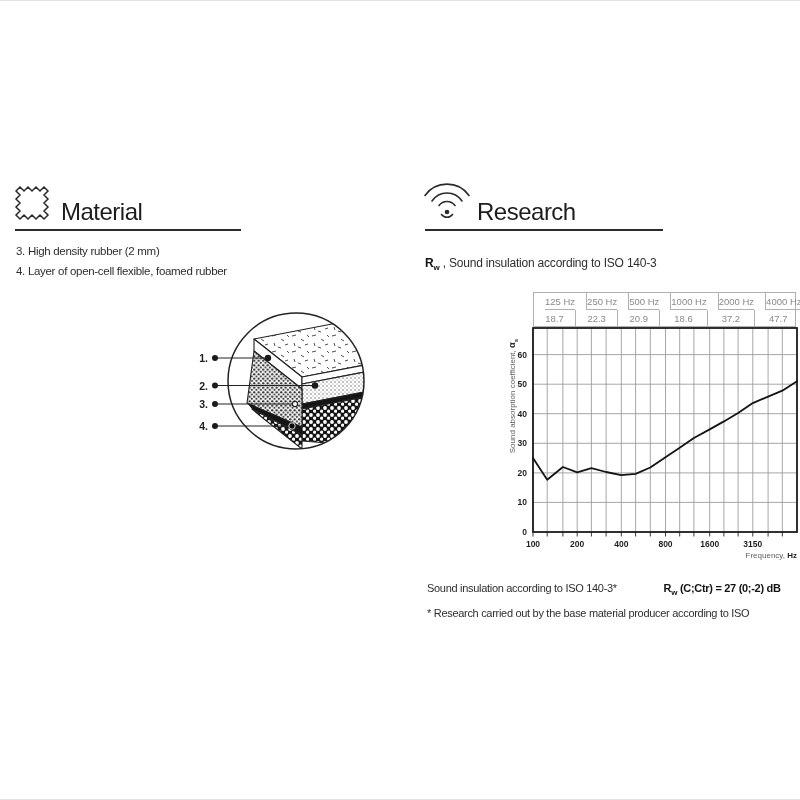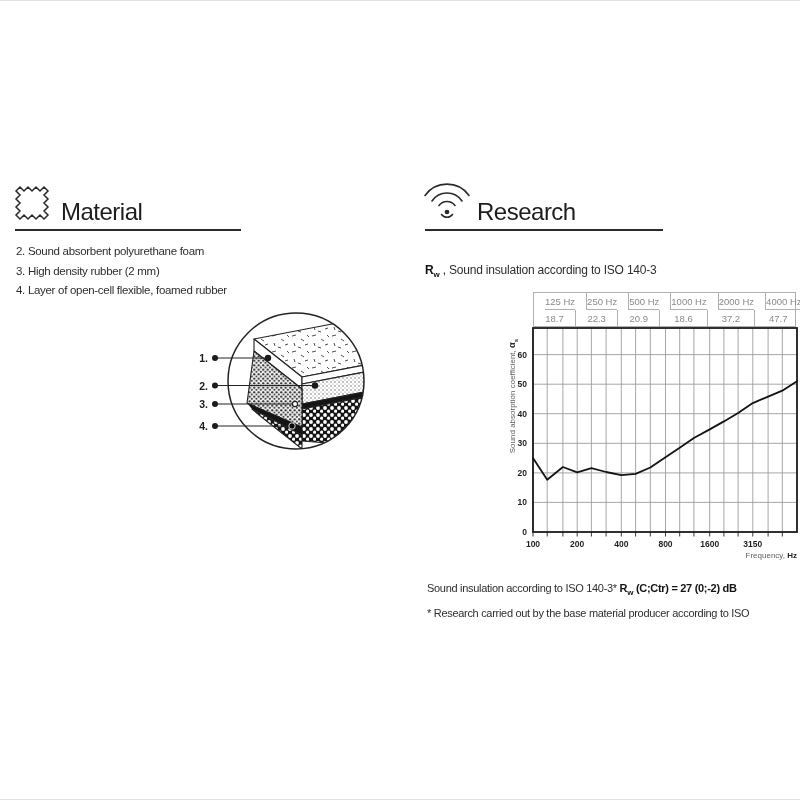--- a/index.html
+++ b/index.html
@@ -14,21 +14,21 @@
   .subtitle b{color:#111;}
   sub.subw{font-size:8px;}
   .freq-table{position:absolute;left:533px;top:291px;width:263px;height:35px;
       display:grid;grid-template-columns:repeat(6,1fr);grid-template-rows:17px 17px;
       border:1px solid #b0b0b0;box-sizing:border-box;background:#fff;}
   .freq-cell{border-left:1px solid #b0b0b0;display:flex;align-items:center;justify-content:center;
       font-size:9.5px;color:#8a8a8a;white-space:nowrap;}
   .freq-cell.c0{border-left:none;}
   .freq-cell.hdr{border-bottom:1px solid #b0b0b0;margin-left:11px;}
   .footnote{font-size:11px;letter-spacing:-0.3px;line-height:20px;color:#2e2e2e;white-space:nowrap;}
-  .footnote b{color:#141414;}
+  .footnote b{color:#141414;margin-left:44px;}
   
   .grid{stroke:#9d9d9d;stroke-width:0.9;}
   .tickmark{stroke:#3a3a3a;stroke-width:1;}
   .frame{fill:none;stroke:#1b1b1b;stroke-width:1.8;}
   .curve{fill:none;stroke:#141414;stroke-width:1.8;stroke-linejoin:round;stroke-linecap:round;}
   .ytick,.xtick{font-family:"Liberation Sans",sans-serif;font-size:8.5px;font-weight:bold;fill:#1f1f1f;}
   .axis-title{font-family:"Liberation Sans",sans-serif;font-size:8px;fill:#5f5f5f;}
   .ysym{font-weight:bold;font-size:9.5px;fill:#2a2a2a;}
   .ysub{font-size:6px;font-weight:bold;fill:#2a2a2a;}
   .xunit{font-weight:bold;fill:#1f1f1f;}
@@ -45,21 +45,20 @@
 <div class="page">
 
   <svg class="abs" style="left:13px;top:183px" width="38" height="38" viewBox="0 0 38 38">
     <polygon points="3,7 7,3 11,7 15,3 19,7 23,3 27,7 31,3 35,7 31,11 35,15 31,19 35,23 31,27 35,31 31,35 27,31 23,35 19,31 15,35 11,31 7,35 3,31 7,27 3,23 7,19 3,15 7,11" fill="none" stroke="#2b2b2b" stroke-width="1.5" stroke-linejoin="miter"></polygon>
   </svg>
 
   <div class="abs heading" style="left:61px;top:197px">Material</div>
   <div class="abs rule" style="left:15px;top:228px;width:226px"></div>
 
   <div class="abs" style="left:16px;top:241px">
-    <div class="list-item">2. Sound absorbent polyurethane foam</div>
     <div class="list-item">3. High density rubber (2 mm)</div>
     <div class="list-item">4. Layer of open-cell flexible, foamed rubber</div>
   </div>
 
   <svg class="abs" style="left:190px;top:300px" width="200" height="165" viewBox="0 0 200 165">
     <defs>
       <clipPath id="circleClip">
           <circle cx="106" cy="80" r="68"></circle>
         </clipPath>
       <pattern id="speckle" width="20" height="16" patternUnits="userSpaceOnUse">
@@ -126,21 +125,21 @@
     <path class="icon-stroke" d="M 1 18.5 A 27 27 0 0 1 45 18.5"></path>
     <path class="icon-stroke" d="M 8 24 A 18 18 0 0 1 38 24"></path>
     <path class="icon-stroke" d="M 15 28.5 A 10 10 0 0 1 31 28.5"></path>
     <circle cx="23" cy="35" r="2.3" fill="#2b2b2b"></circle>
     <path class="icon-stroke" d="M 17.5 37.5 A 6.8 6.8 0 0 0 28.5 37.5"></path>
   </svg>
 
   <div class="abs heading" style="left:477px;top:197px">Research</div>
   <div class="abs rule" style="left:425px;top:228px;width:238px"></div>
 
-  <div class="abs subtitle" style="left:425px;top:262px">
+  <div class="abs subtitle" style="left:425px;top:255px">
     <b>R</b><sub class="subw"><b>w</b></sub><span> , Sound insulation according to ISO 140-3</span>
   </div>
 
   <div class="freq-table">
     <div class="freq-cell hdr c0">125 Hz</div>
     <div class="freq-cell hdr">250 Hz</div>
     <div class="freq-cell hdr">500 Hz</div>
     <div class="freq-cell hdr">1000 Hz</div>
     <div class="freq-cell hdr">2000 Hz</div>
     <div class="freq-cell hdr">4000 Hz</div>

